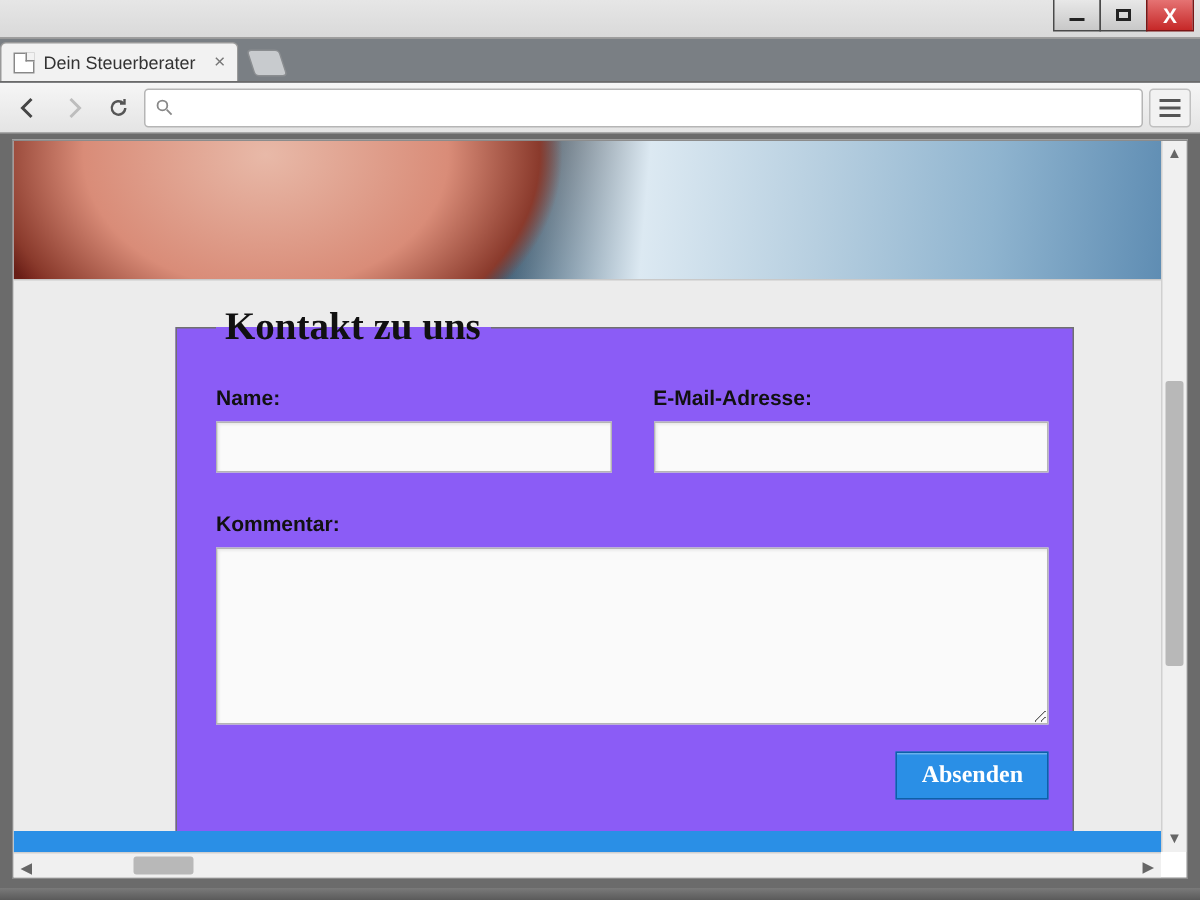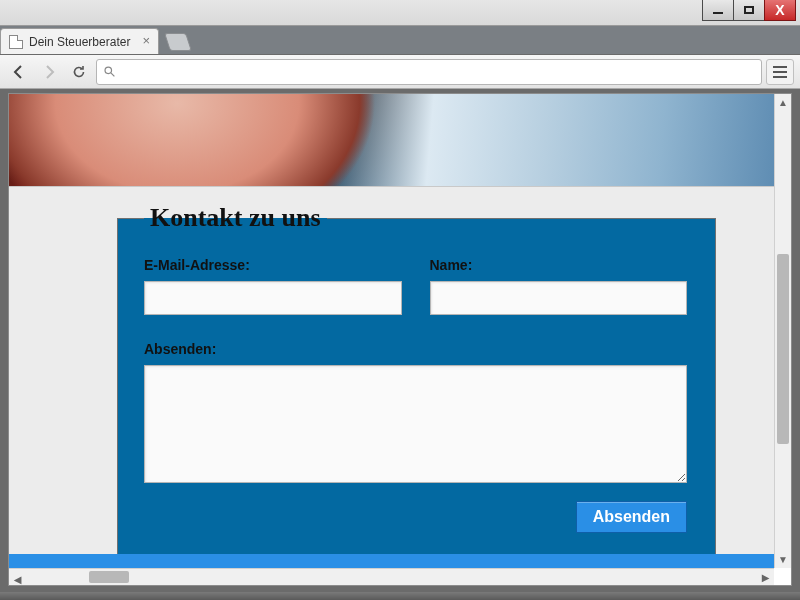--- a/index.html
+++ b/index.html
@@ -47,30 +47,30 @@
   .hero { height:93px; background:
       radial-gradient(ellipse 380px 280px at 22% 10%, #e8b9a8 0%, #d98c78 32%, #8a3a2c 48%, rgba(0,0,0,0) 52%),
       linear-gradient(100deg, #5a1d15 0%, #8a201a 8%, #b33028 13%, rgba(0,0,0,0) 16%),
       linear-gradient(95deg, rgba(255,255,255,0) 40%, #dce9f2 55%, #b7cfe0 70%, #8fb4cf 85%, #5f8db3 100%),
       linear-gradient(#0e1a26, #163a55);
     border-bottom:1px solid #c9c9c9;
   }
 
   
   .form-wrap { margin:16px 58px 0 108px; }
-  fieldset { border:1px solid #707070; padding:24px 28px 24px 26px; margin:0; background:#0369a1; }
+  fieldset { border:1px solid #707070; padding:24px 16px 24px 26px; margin:0; background:#8b5cf6; }
   legend { font-family: Georgia, 'Times New Roman', serif; font-weight:bold; font-size:26px; padding:0 6px; color:#111; }
   .row { display:flex; gap:28px; }
   .field { flex:1; display:flex; flex-direction:column; }
   label { font-size:14px; font-weight:bold; color:#111; margin-bottom:8px; }
   input[type=text] { height:34px; border:1px solid #b5b5b5; background:#fafafa; box-shadow:inset 1px 1px 2px rgba(0,0,0,0.08); padding:4px 6px; font-size:14px; }
   textarea { width:100%; height:118px; border:1px solid #b5b5b5; background:#fafafa; box-shadow:inset 1px 1px 2px rgba(0,0,0,0.08); padding:6px; font-size:14px; resize:both; }
   .field.full { margin-top:26px; }
   .actions { text-align:right; margin-top:18px; }
-  .submit { background:#2a8fe6; border:1px solid #0f5fa8; color:#fff; font-family:Liberation Sans, sans-serif; font-weight:bold; font-size:16px; padding:6px 16px; box-shadow:inset 0 1px 0 rgba(255,255,255,0.3); cursor:pointer; }
+  .submit { background:#2a8fe6; border:1px solid #0f5fa8; color:#fff; font-family:Liberation Serif, serif; font-weight:bold; font-size:16px; padding:6px 16px; box-shadow:inset 0 1px 0 rgba(255,255,255,0.3); cursor:pointer; }
 
   
   .footer-strip { position:absolute; left:0; right:0; bottom:0; height:14px; background:#2a8fe6; }
 
   
   .outer-bottom { position:absolute; left:0; right:0; bottom:0; height:8px; background:linear-gradient(#7a7a7a,#5a5a5a);}
 </style>
 </head>
 <body>
 
@@ -129,30 +129,30 @@
 
 <div class="viewport">
   <div class="page">
     <div class="hero"></div>
 
     <div class="form-wrap">
       <fieldset>
         <legend>Kontakt zu uns</legend>
         <div class="row">
           <div class="field">
-            <label>E-Mail-Adresse:</label>
+            <label>Name:</label>
             <input type="text" value="" style="">
           </div>
           <div class="field">
-            <label>Name:</label>
+            <label>E-Mail-Adresse:</label>
             <input type="text" value="" style="">
           </div>
         </div>
         <div class="field full">
-          <label>Absenden:</label>
+          <label>Kommentar:</label>
           <textarea style=""></textarea>
         </div>
         <div class="actions">
           <button class="submit">Absenden</button>
         </div>
       </fieldset>
     </div>
 
     <div class="footer-strip"></div>
   </div>

